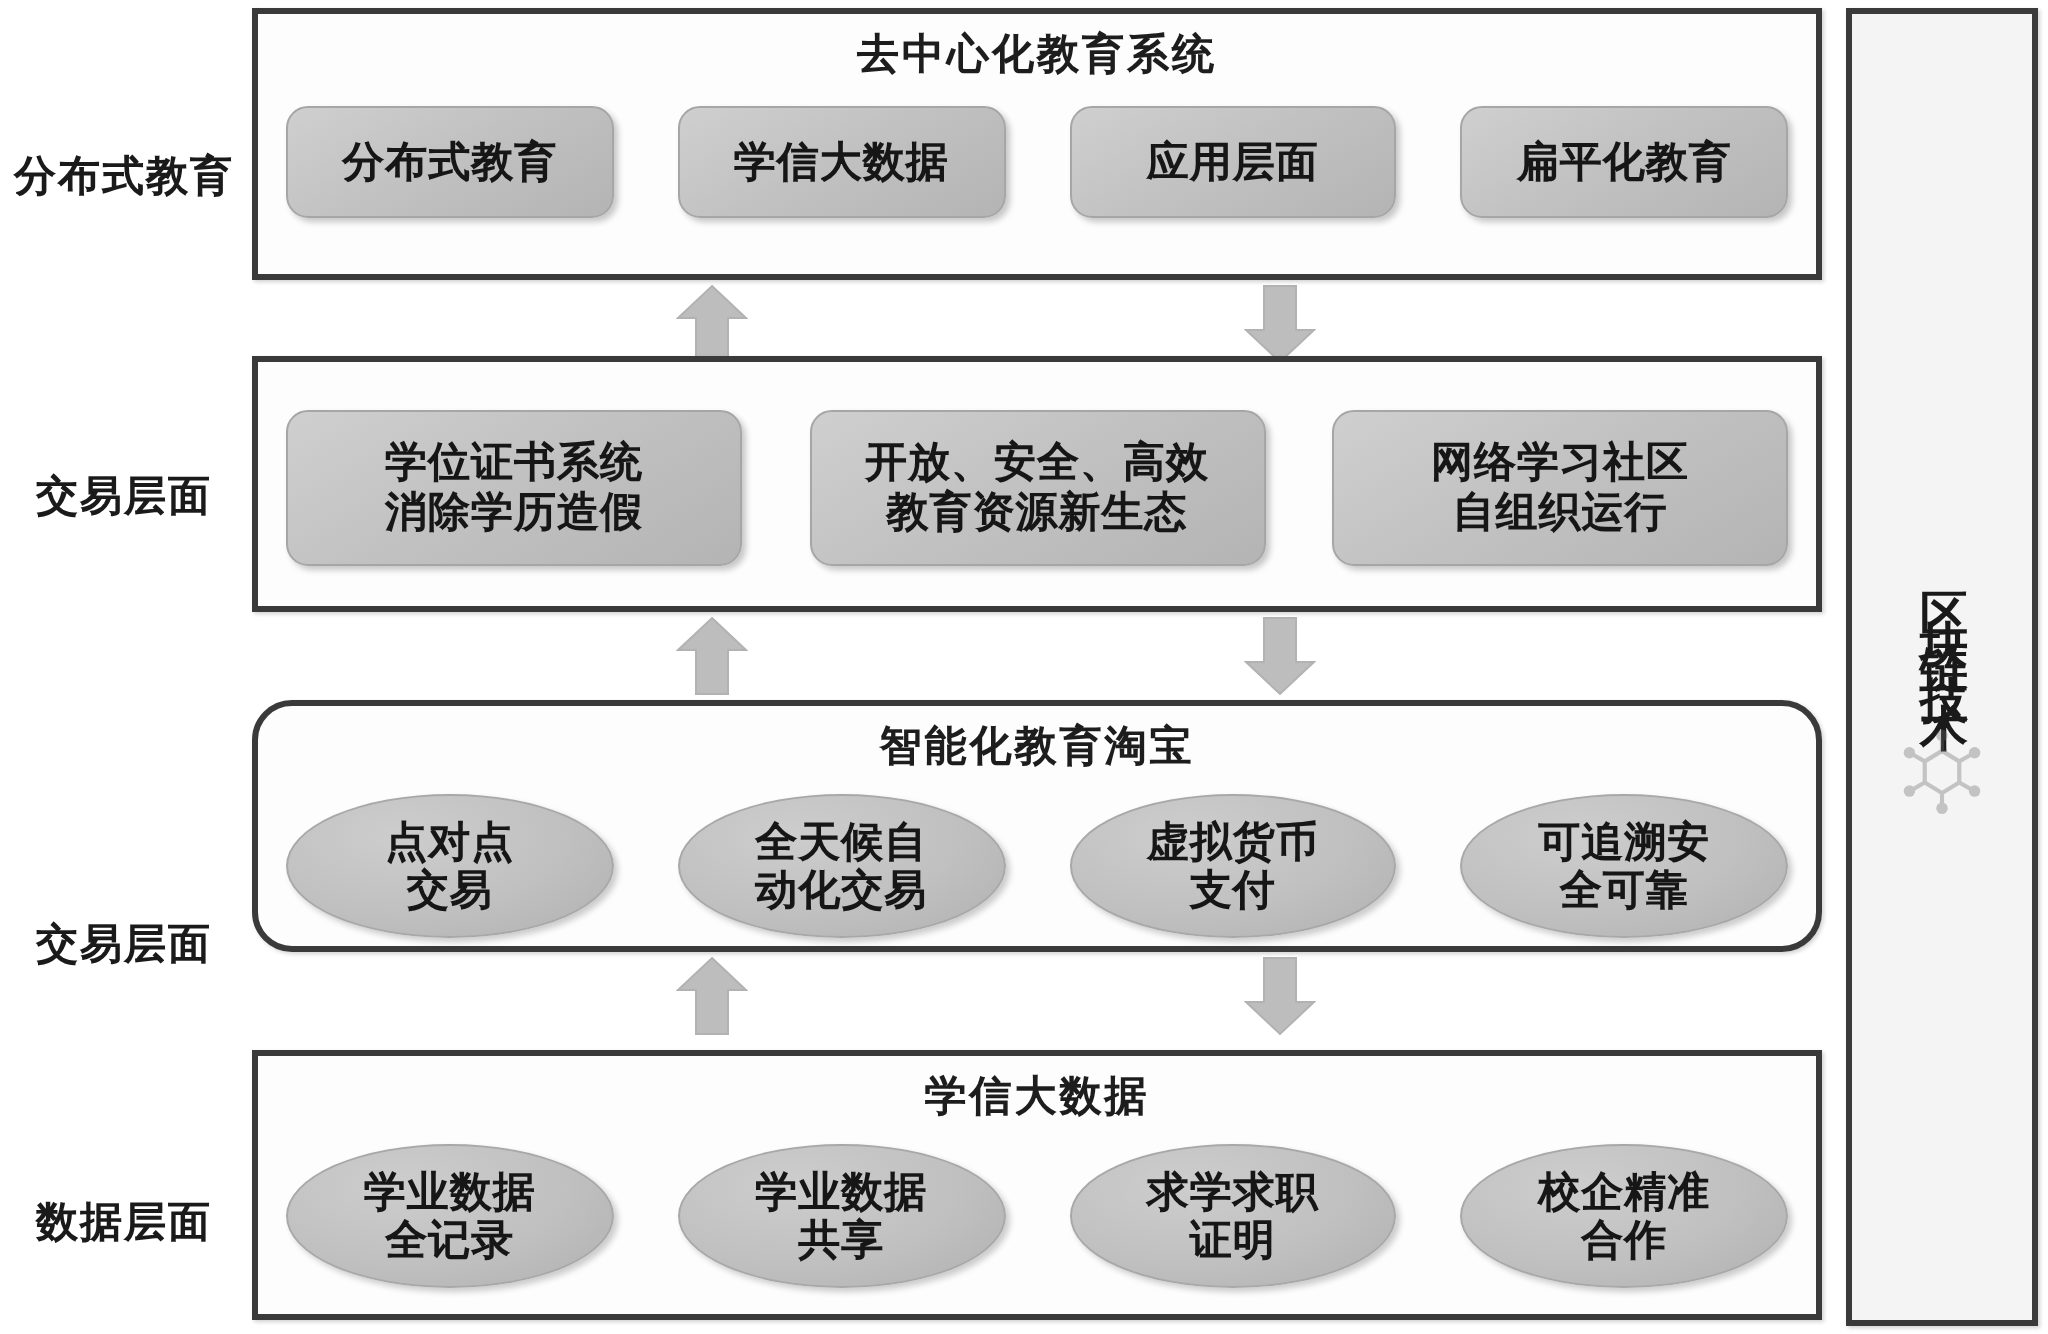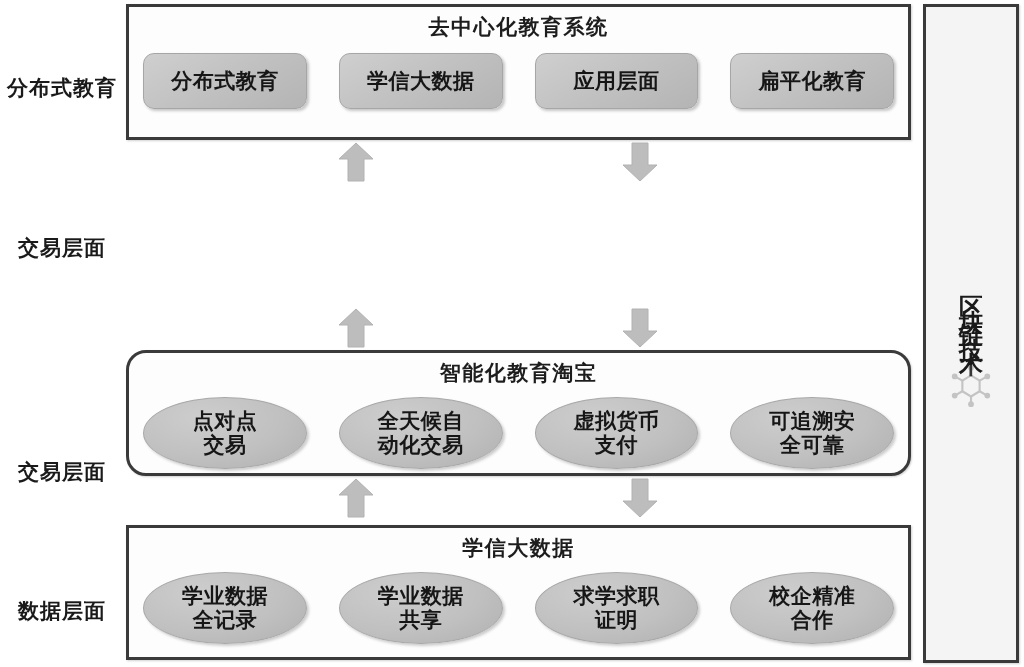--- a/index.html
+++ b/index.html
@@ -157,20 +157,27 @@
     </svg>
   </div>
   <div class="arrow" style="left:622px;top:142px;">
     <svg viewBox="0 0 36 40" xmlns="http://www.w3.org/2000/svg">
       <polygon points="10,1 26,1 26,23 35,23 18,39 1,23 10,23" fill="#bdbdbd" stroke="#b2b2b2" stroke-width="1"></polygon>
     </svg>
   </div>
 
   <div class="layer-label" style="top:234px;">交易层面</div>
 
+  <div class="layer-box l2" style="top:178px;height:128px;">
+    <div class="node-row" style="top:24px;">
+      <div class="node-rect">学位证书系统<br>消除学历造假</div>
+      <div class="node-rect">开放、安全、高效<br>教育资源新生态</div>
+      <div class="node-rect">网络学习社区<br>自组织运行</div>
+    </div>
+  </div>
 
   <div class="arrow" style="left:338px;top:308px;">
     <svg viewBox="0 0 36 40" xmlns="http://www.w3.org/2000/svg">
       <polygon points="18,1 35,17 26,17 26,39 10,39 10,17 1,17" fill="#bdbdbd" stroke="#b2b2b2" stroke-width="1"></polygon>
     </svg>
   </div>
   <div class="arrow" style="left:622px;top:308px;">
     <svg viewBox="0 0 36 40" xmlns="http://www.w3.org/2000/svg">
       <polygon points="10,1 26,1 26,23 35,23 18,39 1,23 10,23" fill="#bdbdbd" stroke="#b2b2b2" stroke-width="1"></polygon>
     </svg>

